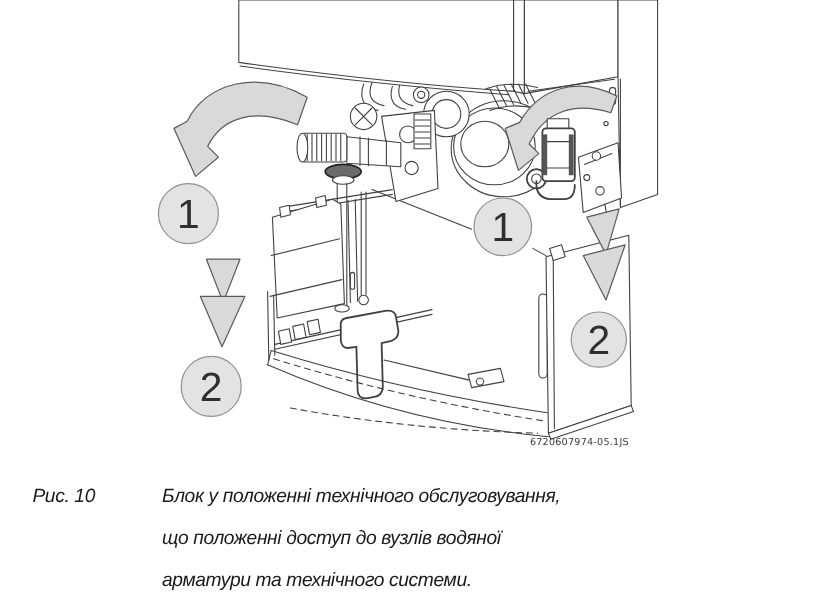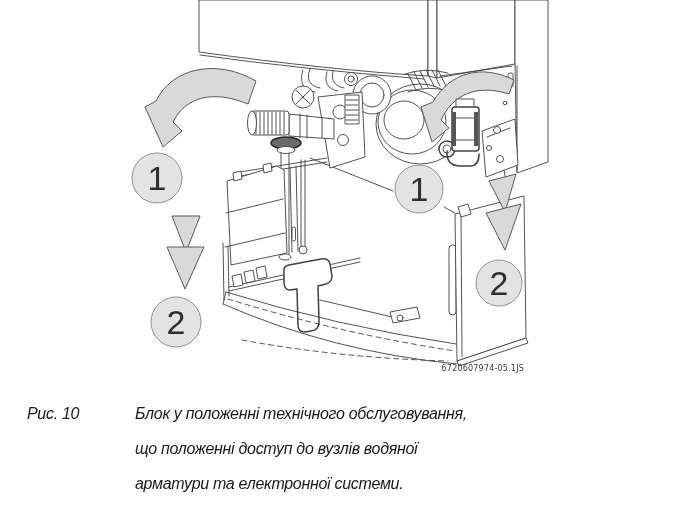--- a/index.html
+++ b/index.html
@@ -214,17 +214,17 @@
     </g>
 
     <text class="pn" x="524" y="371">6720607974-05.1JS</text>
   </svg>
 
   <div class="caption">
     <div class="cap-label">Рис. 10</div>
     <div class="cap-text">
       <div>Блок у положенні технічного обслуговування,</div>
       <div>що положенні доступ до вузлів водяної</div>
-      <div>арматури та електронної системи.</div>
+      <div>арматури та технічного системи.</div>
     </div>
   </div>
 
 </div>
 
 </body></html>

